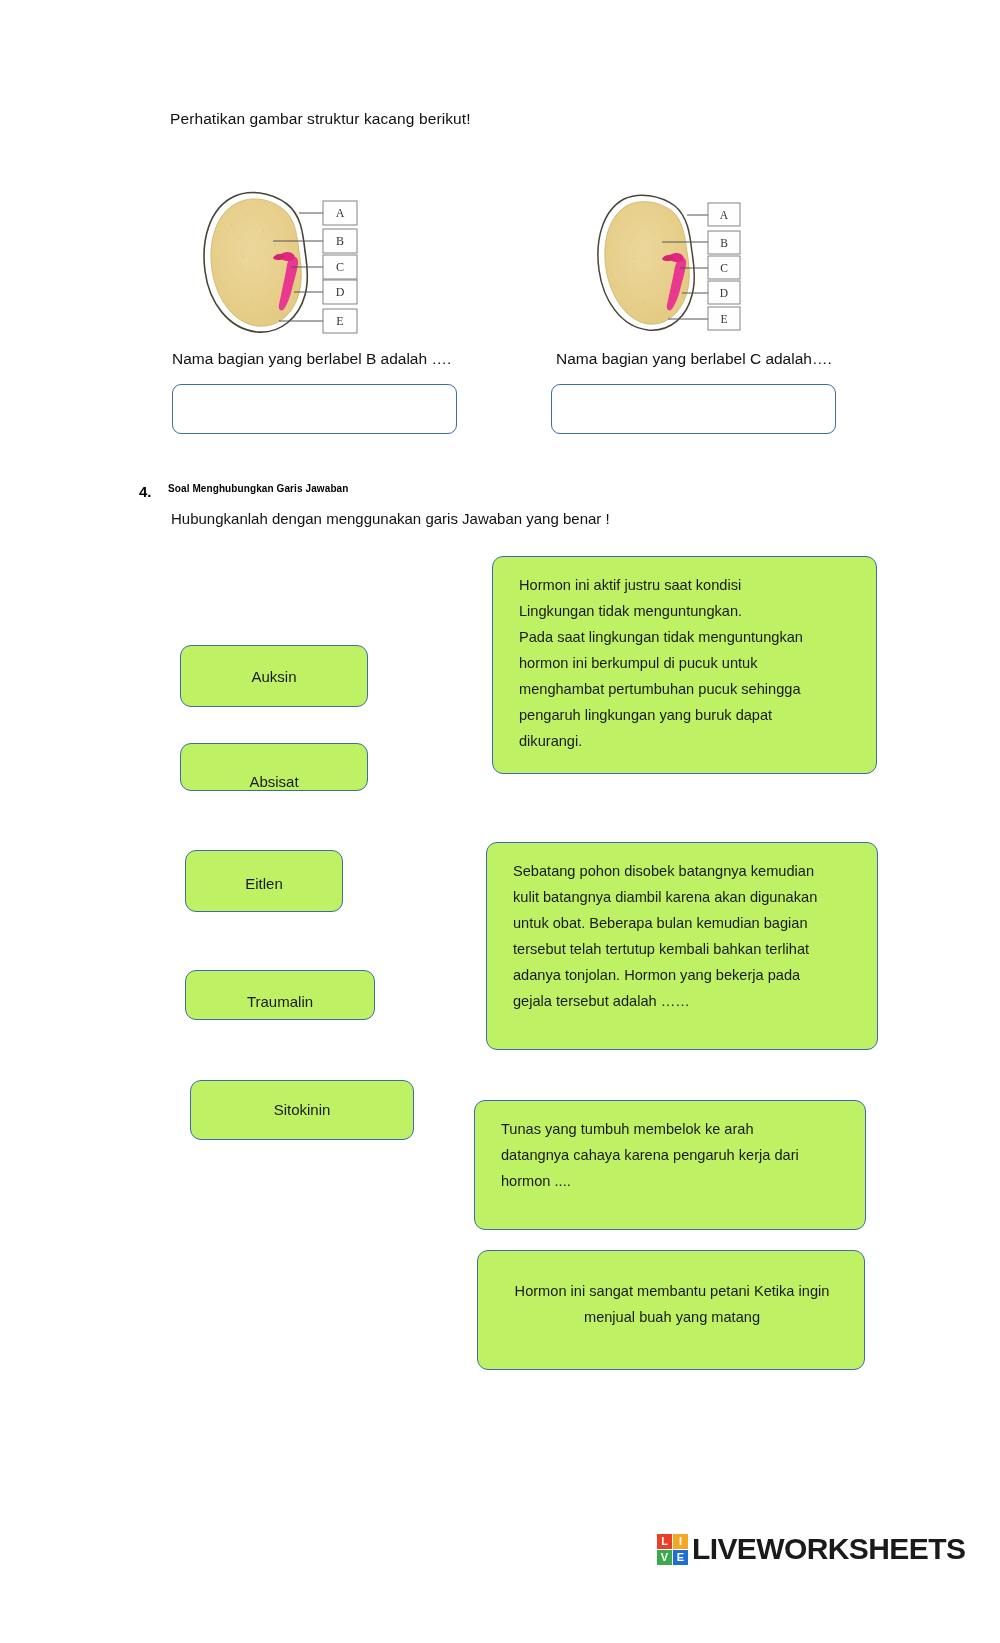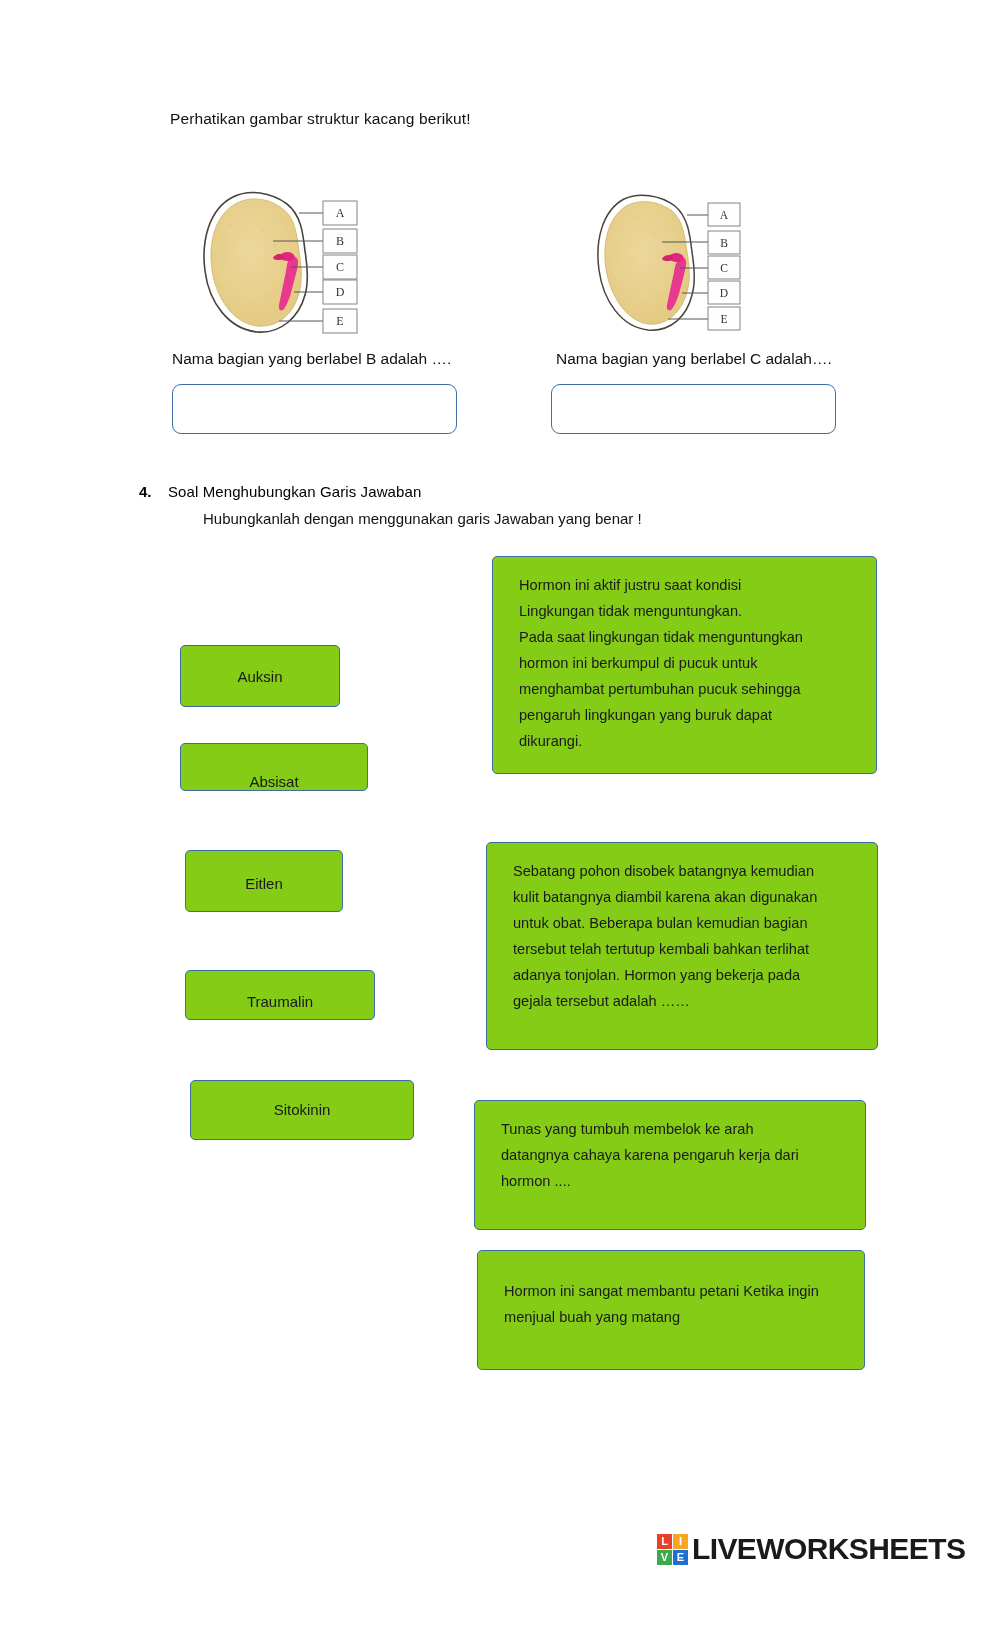--- a/index.html
+++ b/index.html
@@ -62,74 +62,73 @@
 
   
   #section-number {
     left: 139px; top: 483px;
     font-size: 15px;
     font-weight: bold;
     color: #000;
   }
   #section-title {
     left: 168px; top: 483px;
-    font-size: 15px;
-    font-weight: normal;
+    font-size: 10px;
+    font-weight: bold;
     color: #000;
     letter-spacing: 0.1px;
   }
   #section-instruction {
     left: 171px; top: 510px;
     font-size: 15px;
     color: #111;
-    margin-left: 32px;
   }
 
   
   .match-box {
     position: absolute;
     border: 1.5px solid #3d6ca8;
-    border-radius: 5px;
-    background: #84cc16;
+    border-radius: 11px;
+    background: #bef264;
     box-sizing: border-box;
   }
   .term-box {
     display: flex;
     align-items: center;
     justify-content: center;
     font-size: 15px;
     color: #1a1a1a;
   }
   .desc-box {
     padding: 16px 24px 12px 26px;
     font-size: 14.6px;
     line-height: 1.78;
     color: #1a1a1a;
     box-sizing: border-box;
   }
   .desc-box .ln { display: block; white-space: nowrap; }
 
   
-  #term-auksin   { left: 180px; top: 645px;  width: 160px; height: 62px; }
+  #term-auksin   { left: 180px; top: 645px;  width: 188px; height: 62px; }
   #term-absisat  { left: 180px; top: 743px;  width: 188px; height: 48px;
                    align-items: flex-end; padding-top: 10px; }
   #term-eitlen   { left: 185px; top: 850px;  width: 158px; height: 62px;
                    align-items: flex-start; padding-top: 24px; }
   #term-traumalin{ left: 185px; top: 970px;  width: 190px; height: 50px;
                    align-items: flex-start; padding-top: 22px; }
   #term-sitokinin{ left: 190px; top: 1080px; width: 224px; height: 60px;
                    align-items: flex-start; padding-top: 20px; }
 
   
   #desc-absisat   { left: 492px; top: 556px;  width: 385px; height: 218px; }
   #desc-traumalin { left: 486px; top: 842px;  width: 392px; height: 208px; }
   #desc-auksin    { left: 474px; top: 1100px; width: 392px; height: 130px;
                     }
   #desc-eitlen    { left: 477px; top: 1250px; width: 388px; height: 120px;
-                    padding-top: 28px; }
+                    padding-top: 28px; text-align: center; }
 
   
   #footer-logo {
     position: absolute;
     left: 657px;
     top: 1532px;
     display: flex;
     align-items: center;
     gap: 4px;
   }

